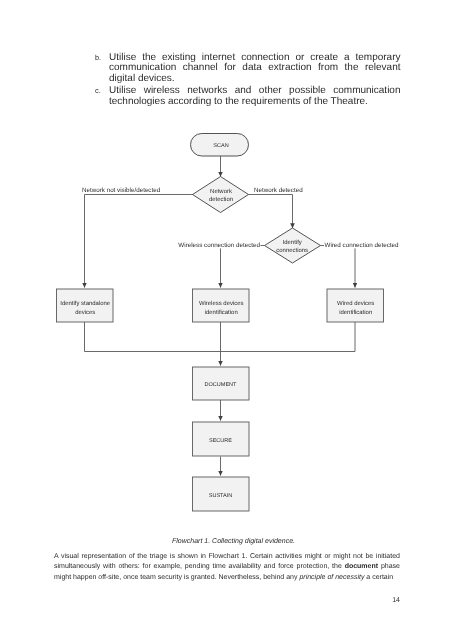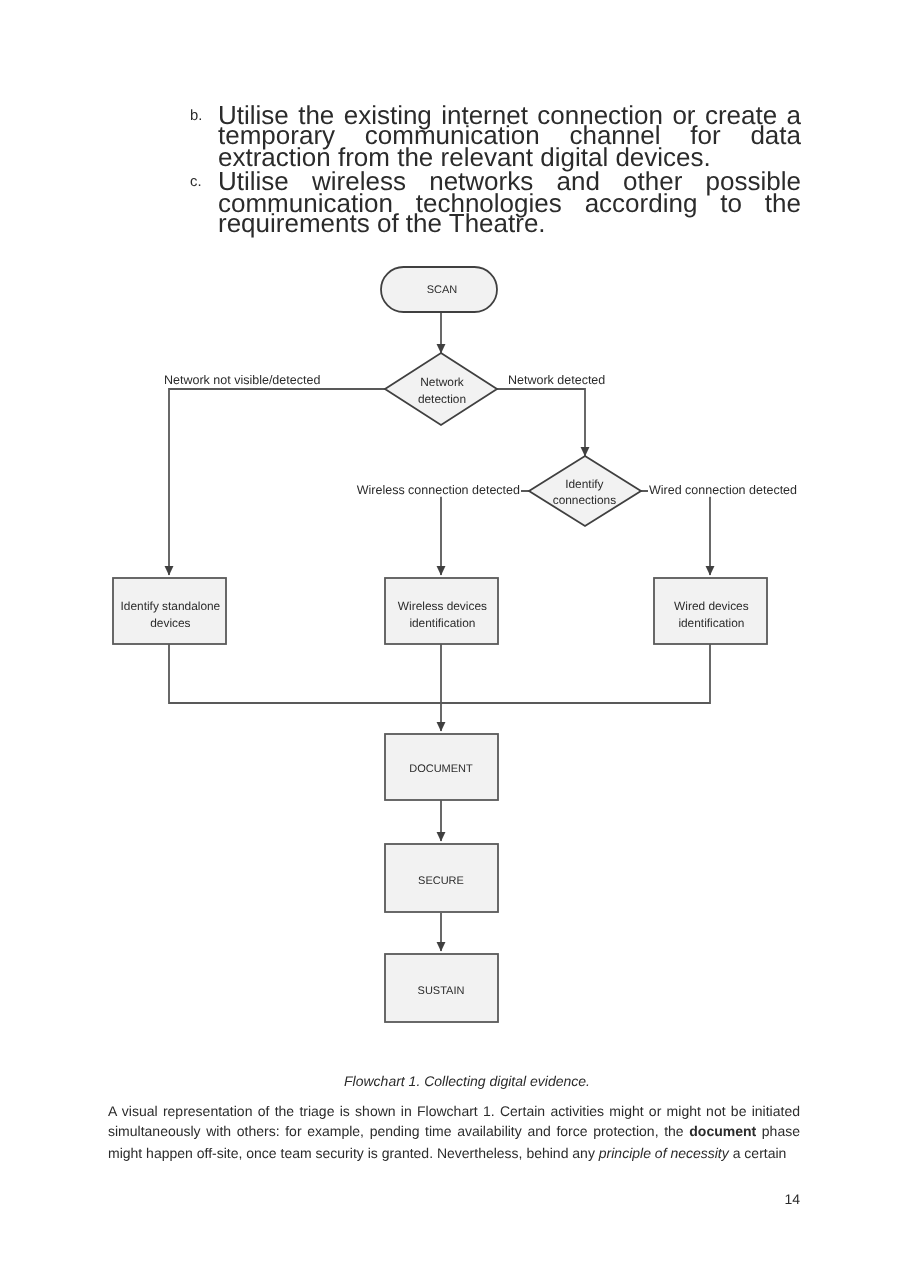--- a/index.html
+++ b/index.html
@@ -2,21 +2,21 @@
 <html><head>
 <meta charset="utf-8">
 <style>
   html,body{margin:0;padding:0;}
   body{width:453px;height:640px;background:#ffffff;font-family:"Liberation Sans",sans-serif;overflow:hidden;-webkit-font-smoothing:antialiased;text-rendering:geometricPrecision;}
   .page{position:relative;width:453px;height:640px;background:#fff;}
 
   .list-block{position:absolute;left:95px;top:53px;width:305.5px;}
   .list-row{display:flex;margin-bottom:2.2px;}
   .list-marker{width:14px;flex:0 0 14px;font-size:7.4px;line-height:10.4px;color:#2b2b2b;}
-  .list-text{flex:1;font-size:13px;line-height:10.4px;color:#2b2b2b;text-align:justify;}
+  .list-text{flex:1;font-size:10px;line-height:10.4px;color:#2b2b2b;text-align:justify;}
 
   .chart{position:absolute;left:0;top:120px;width:453px;height:400px;}
   .chart svg{position:absolute;left:0;top:0;}
 
   svg text{font-family:"Liberation Sans",sans-serif;fill:#2b2b2b;}
   svg .nd{font-size:5.95px;}
   svg .nd-cap{font-size:5.5px;}
   svg .el{font-size:6.25px;}
 
   .caption{position:absolute;left:0;top:537.5px;width:467px;text-align:center;font-size:7.0px;font-style:italic;color:#2b2b2b;}

